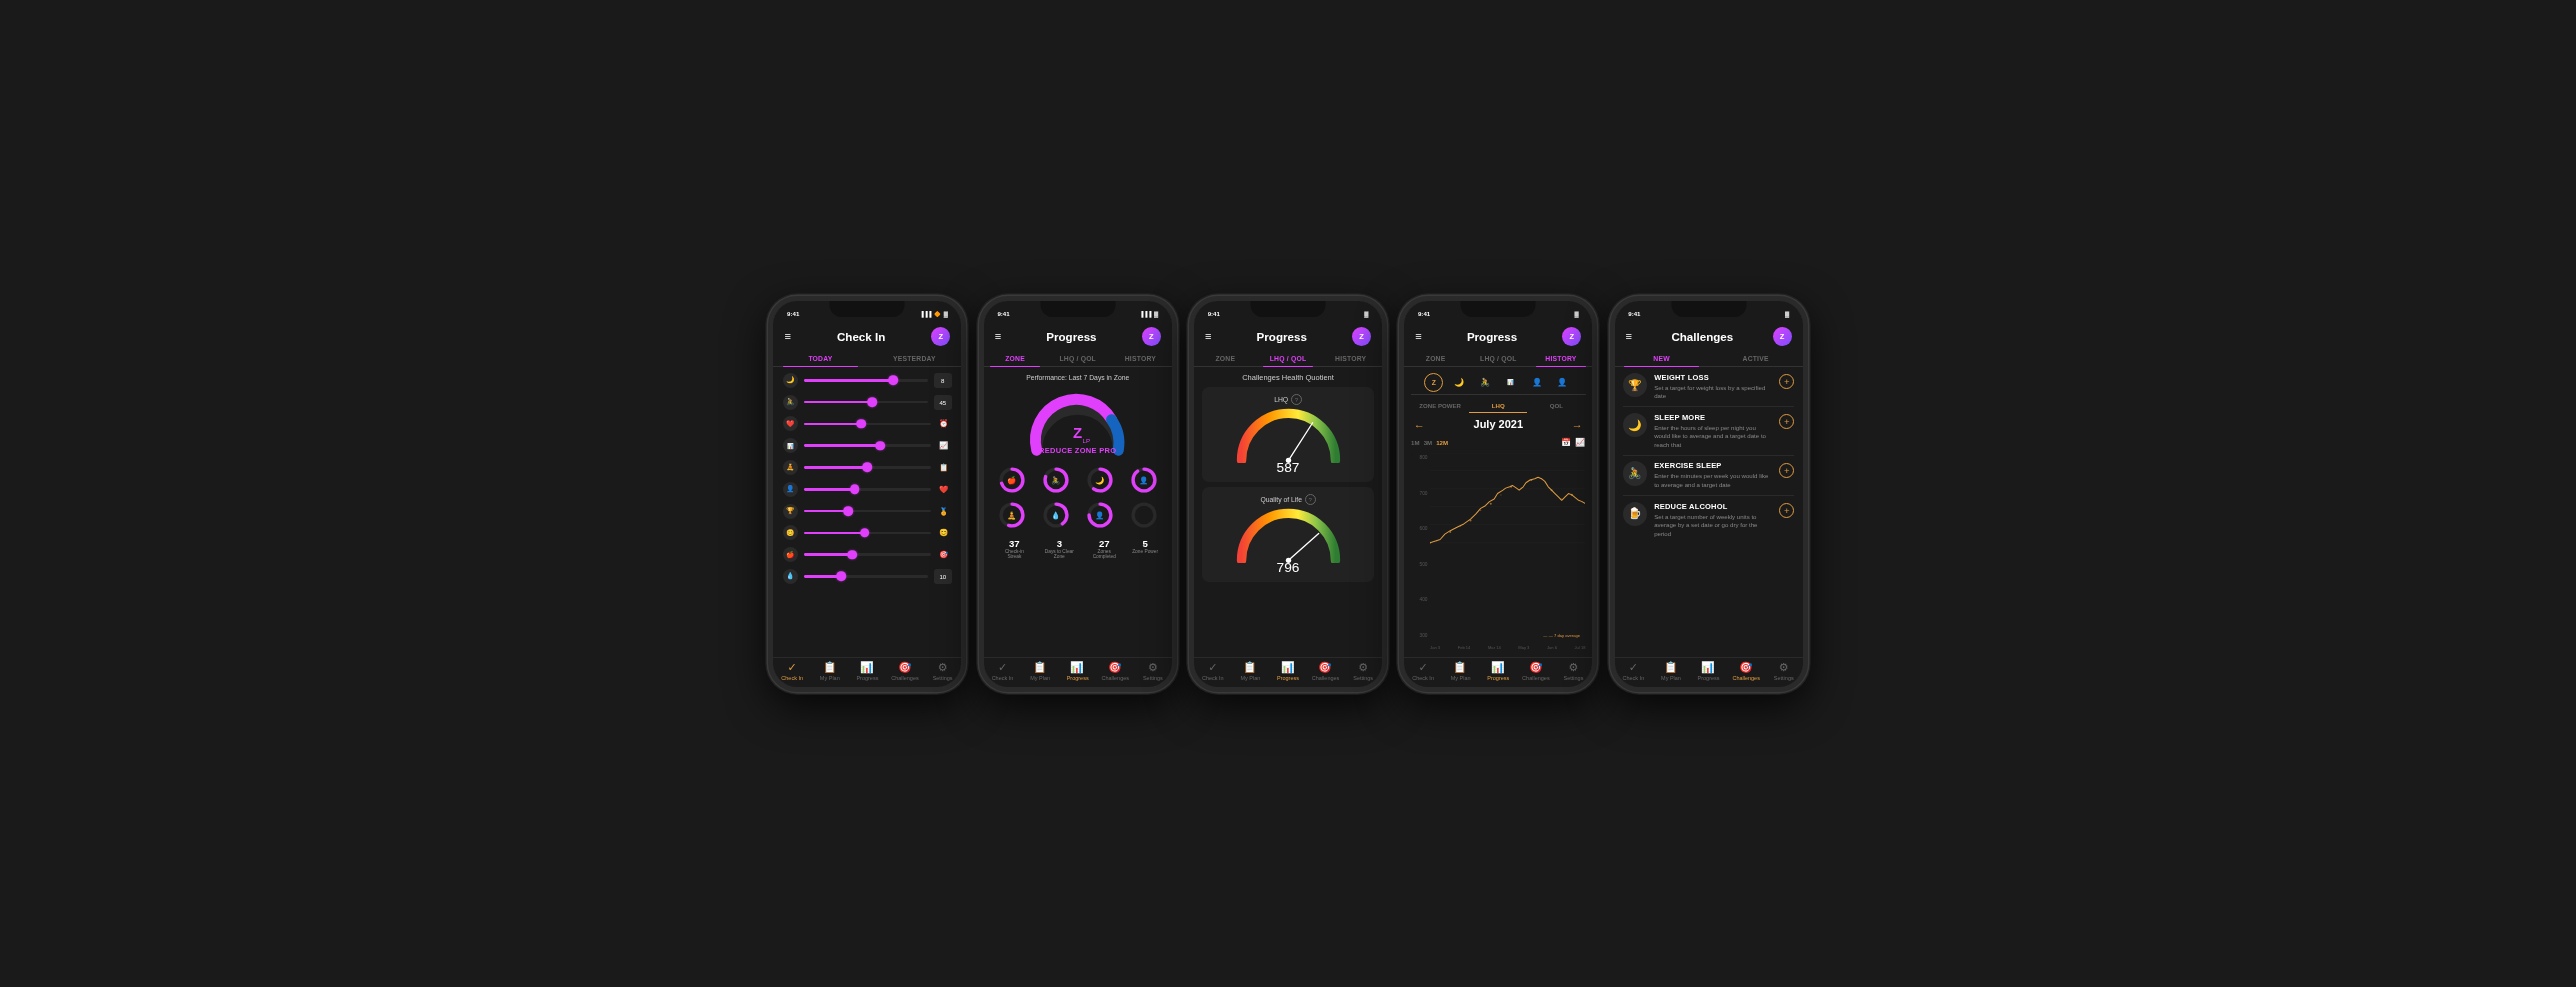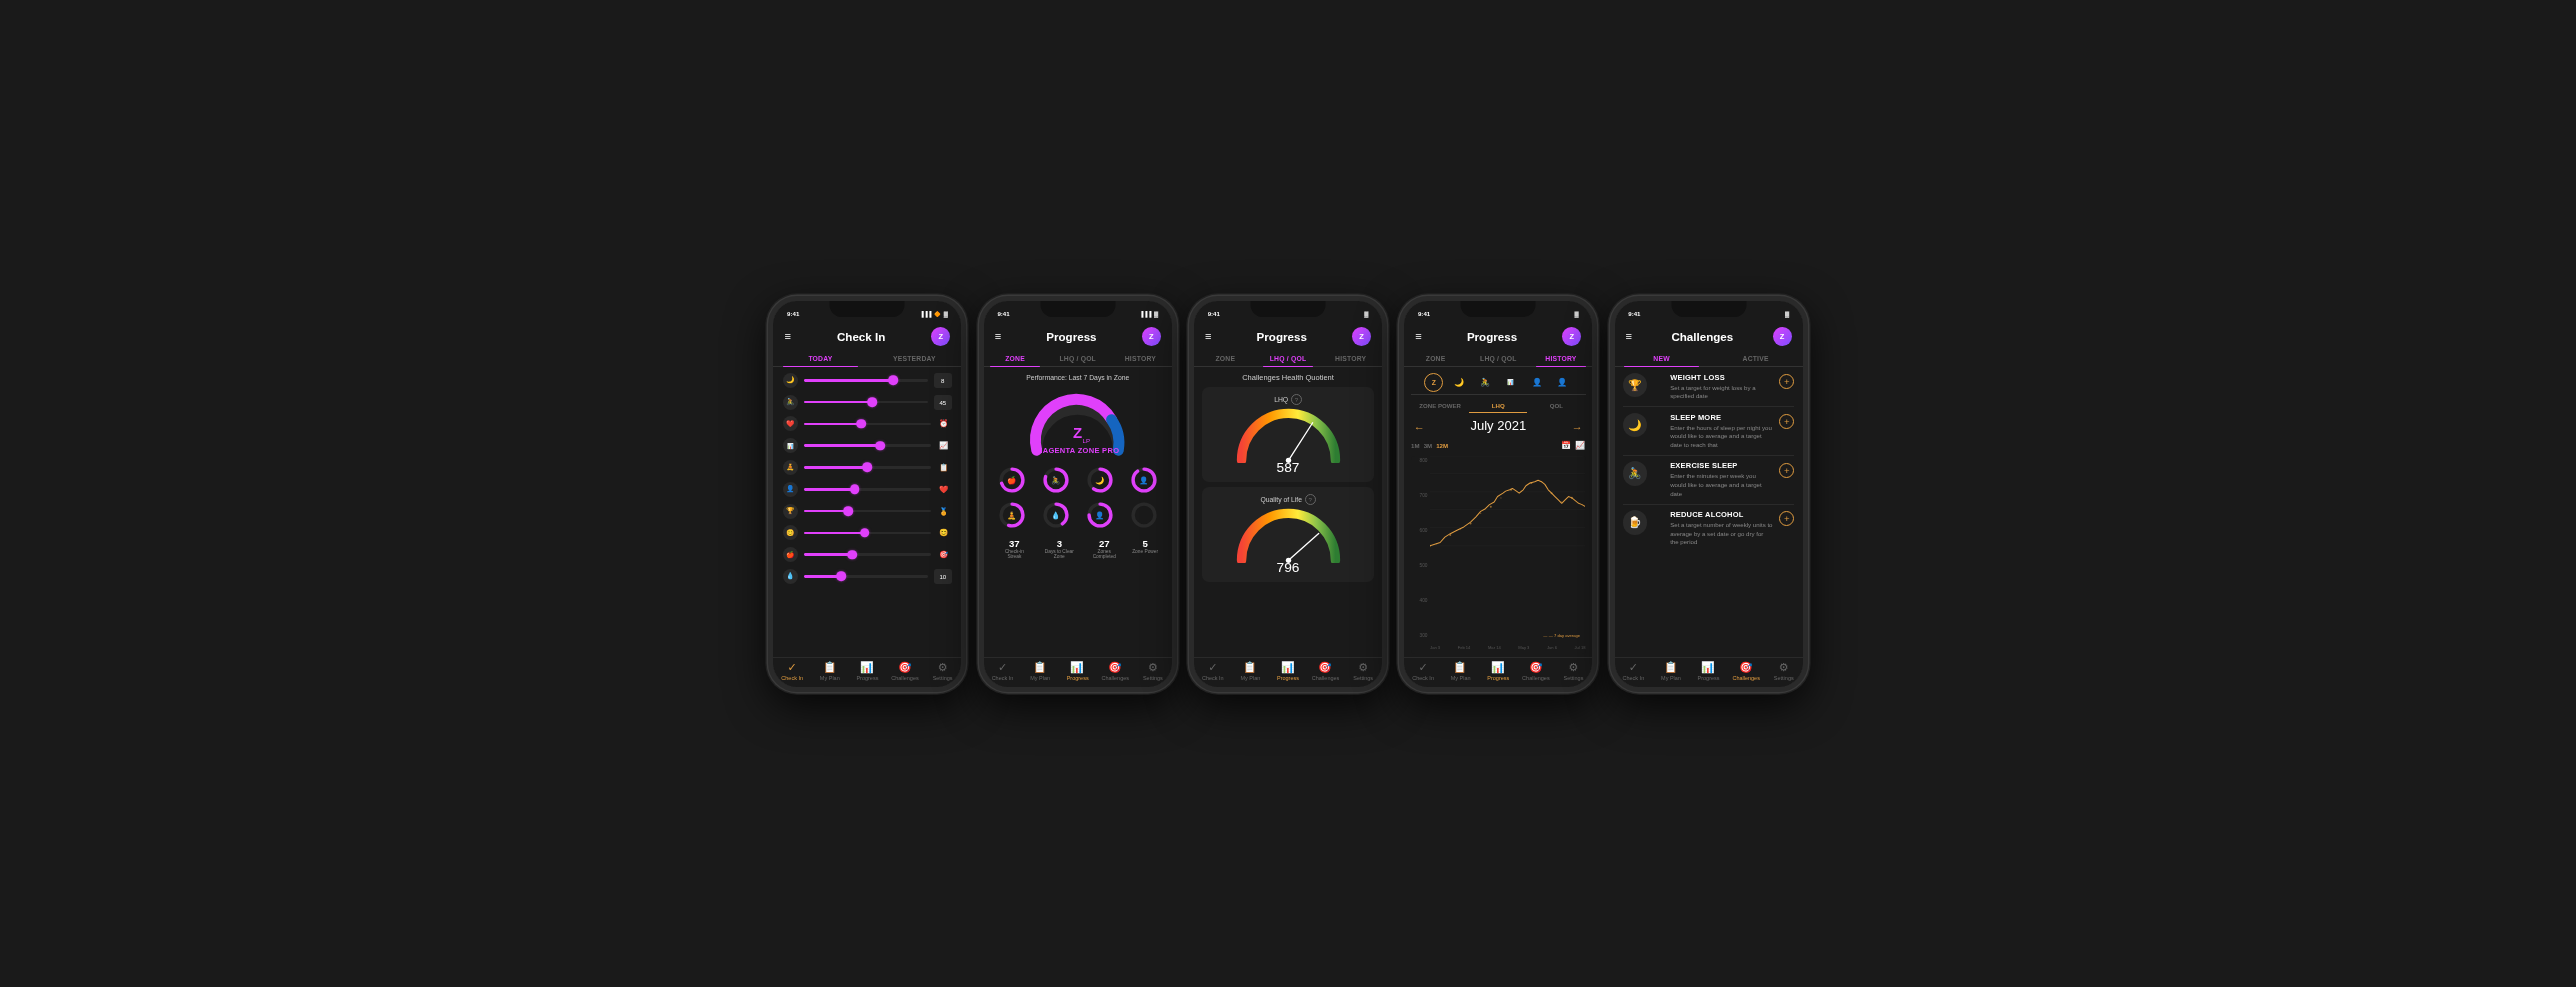--- a/index.html
+++ b/index.html
@@ -424,22 +424,22 @@
       display: flex;
       align-items: center;
       justify-content: space-between;
       padding: 1.4px 2.7px;
     }
     .history-nav-arrow {
       font-size: 11px;
       color: #e09c40;
     }
     .history-month {
-      font-size: 13px;
-      font-weight: 400;
+      font-size: 11px;
+      font-weight: 700;
       color: #fff;
     }
     .history-range-tabs {
       display: flex;
       gap: 4.1px;
       align-items: center;
       padding: 1.4px 0;
     }
     .range-tab {
       font-size: 6.1px;
@@ -532,21 +532,20 @@
       border-radius: 50%;
       background: #2a2a2a;
       display: flex;
       align-items: center;
       justify-content: center;
       font-size: 11px;
       flex-shrink: 0;
     }
     .challenge-text {
       flex: 1;
-      margin-left: 16px;
     }
     .challenge-title {
       font-size: 7.5px;
       font-weight: 700;
       color: #fff;
       letter-spacing: 0.2px;
       margin-bottom: 2px;
     }
     .challenge-desc {
       font-size: 6.1px;
@@ -744,21 +743,21 @@
                 <path d="M 20 90 A 60 60 0 0 1 140 90" fill="none" stroke="#2a2a2a" stroke-width="16" stroke-linecap="round"></path>
 
                 <path d="M 20 90 A 60 60 0 0 1 130 45" fill="none" stroke="#e040fb" stroke-width="16" stroke-linecap="round"></path>
 
                 <path d="M 130 45 A 60 60 0 0 1 140 90" fill="none" stroke="#1565c0" stroke-width="16" stroke-linecap="round"></path>
 
                 <text x="80" y="72" text-anchor="middle" font-size="22" font-weight="900" fill="#e040fb" font-family="Arial">Z</text>
                 <text x="93" y="80" text-anchor="middle" font-size="9" fill="#e040fb" font-family="Arial">LP</text>
               </svg>
               <div class="zone-label">
-                <div class="zone-name">MAGENTA ZONE PRO</div>
+                <div class="zone-name">REDUCE ZONE PRO</div>
               </div>
             </div>
 
             <div class="zone-mini-grid">
 
               <div class="zone-mini-ring">
                 <svg viewBox="0 0 44 44">
                   <circle cx="22" cy="22" r="16" fill="none" stroke="#2a2a2a" stroke-width="5"></circle>
                   <circle cx="22" cy="22" r="16" fill="none" stroke="#e040fb" stroke-width="5" stroke-dasharray="70 30" stroke-dashoffset="25" stroke-linecap="round"></circle>
                   <text x="22" y="26" text-anchor="middle" font-size="11" fill="#e040fb">🍎</text>

